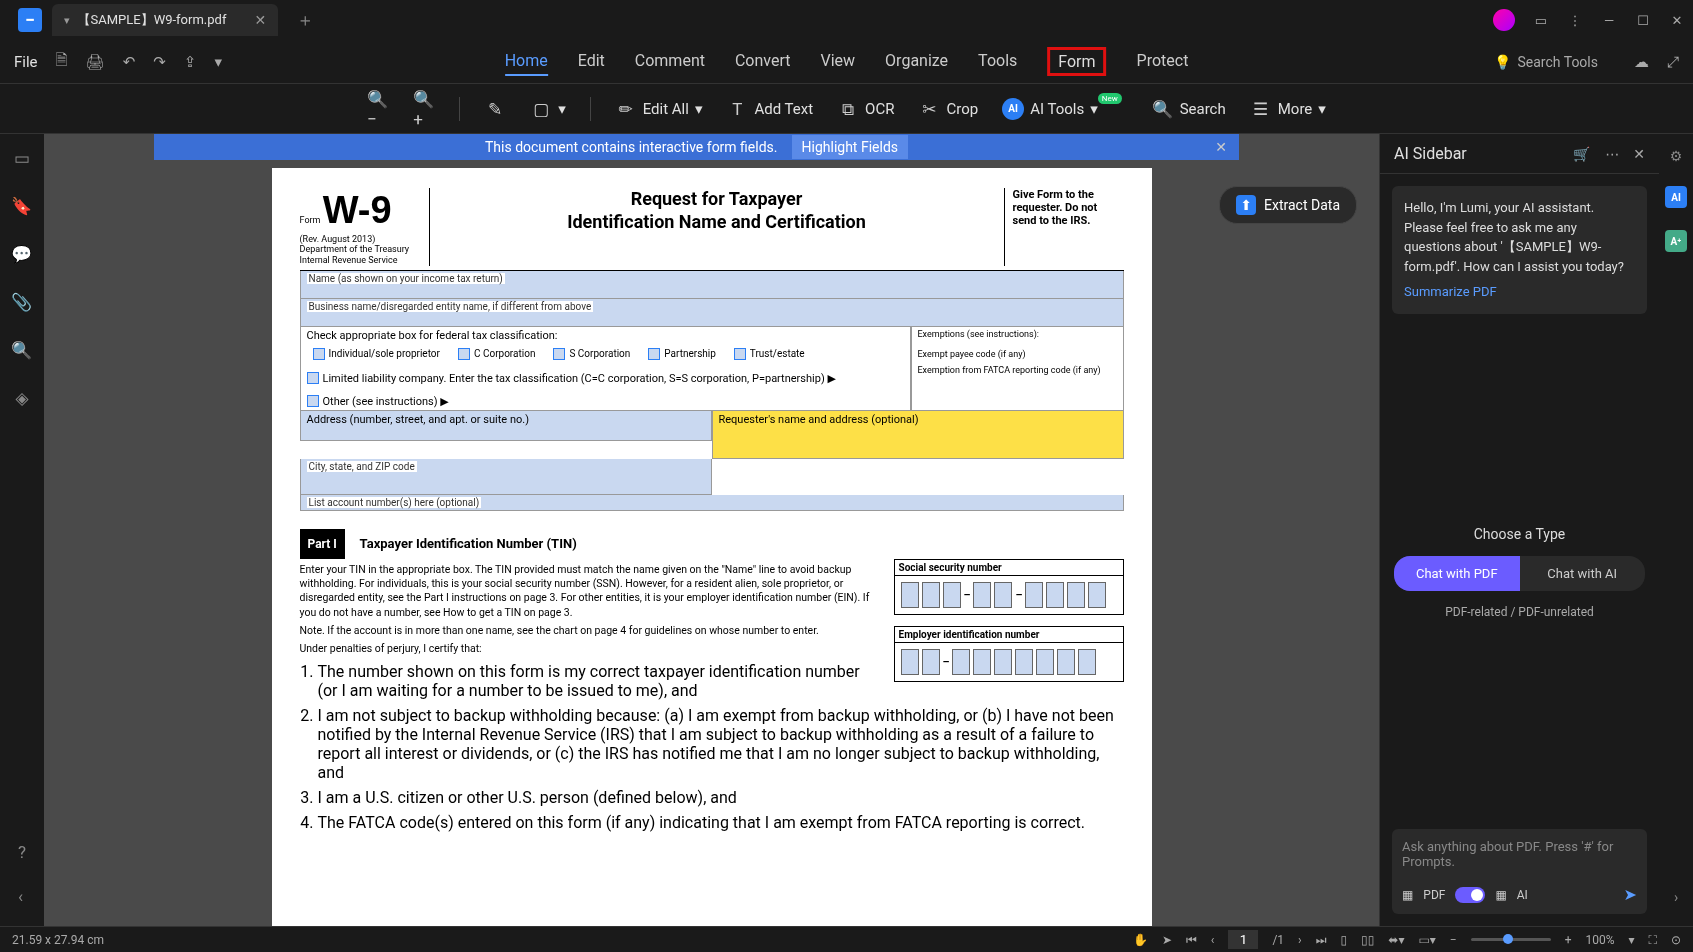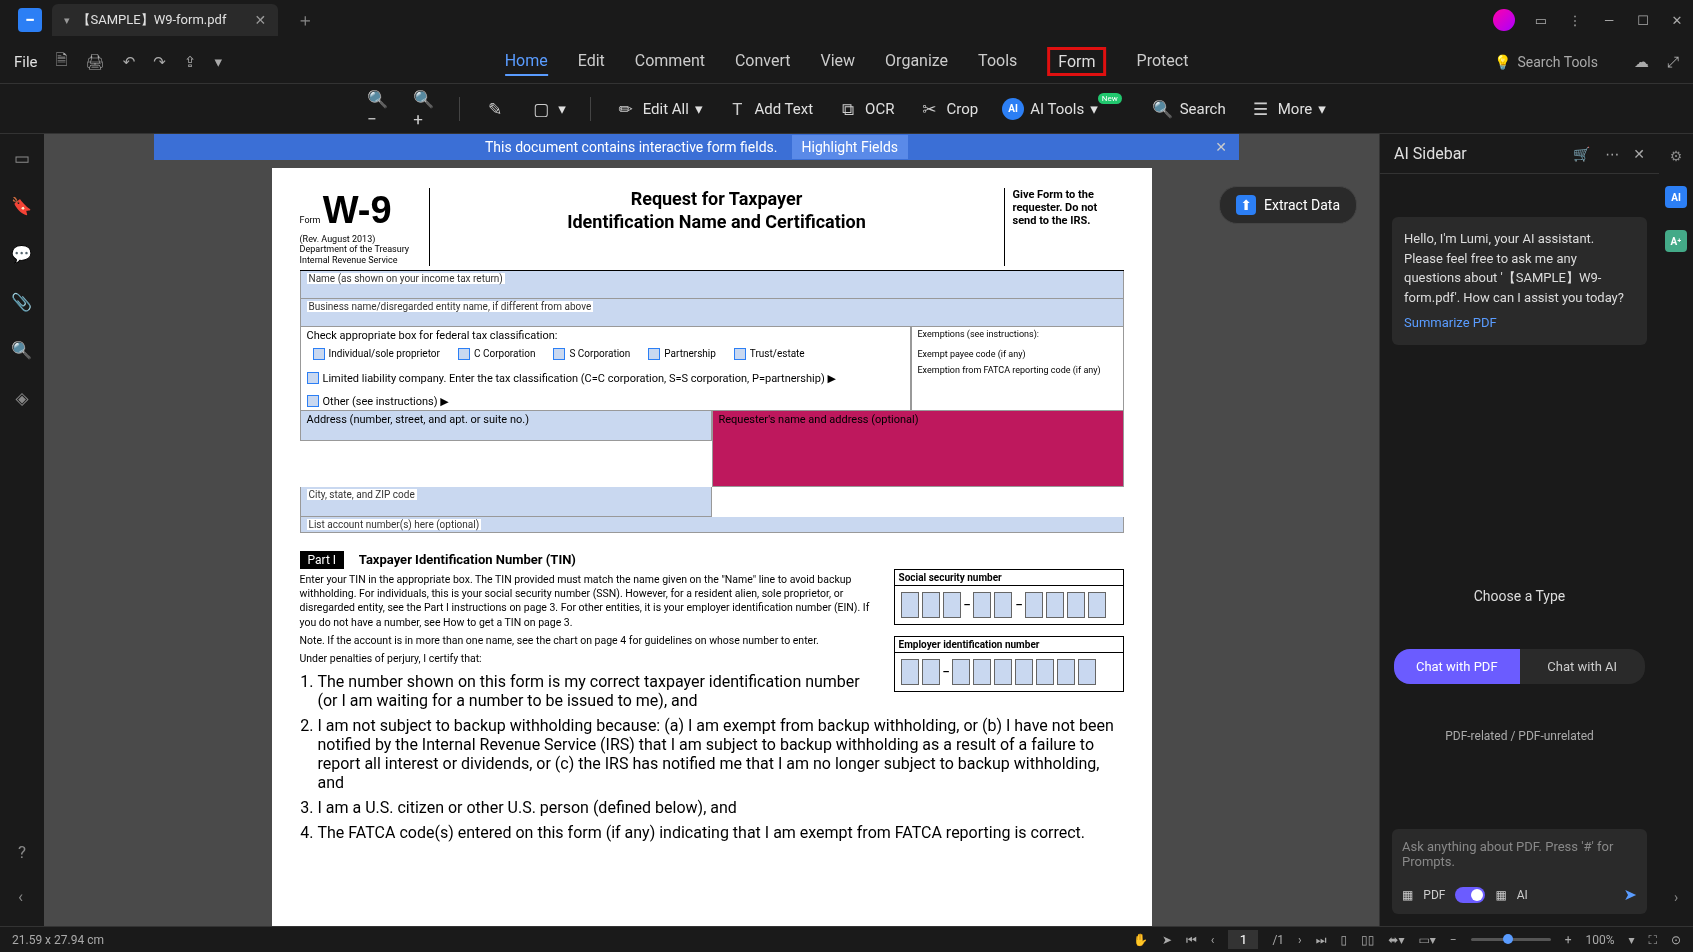--- a/index.html
+++ b/index.html
@@ -47,31 +47,31 @@
 .fh-title2 { font-size:18px; font-weight:700; margin-top:2px; }
 .fh-right { width:120px; border-left:1px solid #000; padding-left:8px; font-size:11px; font-weight:700; }
 .frow { border:1px solid #999; border-top:none; padding:2px 6px; font-size:10px; background:#c9d8f0; position:relative; }
 .frow .lbl { background:#fff; display:inline-block; padding:0 2px; font-size:10px; color:#333; }
 .frow.tall { height:28px; }
 .checkrow { display:flex; gap:18px; padding:6px; font-size:10px; background:#fff; border:1px solid #999; border-top:none; flex-wrap:wrap; }
 .cb { display:flex; align-items:center; gap:4px; }
 .cb .box { width:12px; height:12px; border:1.5px solid #2c7ff5; background:#c9d8f0; }
 .split { display:flex; }
 .split > div { border:1px solid #999; border-top:none; padding:2px 6px; }
-.parthead { background:#000; color:#fff; font-weight:400; padding:2px 8px; margin-top:10px; font-size:12px; display:inline-block; }
+.parthead { background:#000; color:#fff; font-weight:700; padding:8px 8px; margin-top:10px; font-size:12px; display:inline-block; }
 .parttitle { font-weight:700; font-size:13px; display:inline-block; margin-left:12px; }
 .bodytxt { font-size:10.5px; line-height:1.35; margin-top:4px; }
 .ssn-box { float:right; width:230px; border:1px solid #000; margin-left:10px; }
 .ssn-head { font-size:10px; font-weight:700; padding:2px 4px; border-bottom:1px solid #000; }
 .ssn-cells { display:flex; padding:6px; gap:3px; align-items:center; }
 .cell { width:18px; height:26px; border:1px solid #666; background:#c9d8f0; }
 .dash { font-weight:700; }
 .ol { margin-left:18px; font-size:16px; }
 .ol li { margin-top:6px; }
-.ai-sidebar { width:280px; background:#1a1a1a; border-left:1px solid #333; display:flex; flex-direction:column;gap:31px; }
+.ai-sidebar { width:280px; background:#1a1a1a; border-left:1px solid #333; display:flex; flex-direction:column; }
 .ai-head { display:flex; align-items:center; padding:10px 14px; border-bottom:1px solid #333; }
 .ai-title { font-size:16px; color:#e0e0e0; }
 .ai-head-ic { margin-left:auto; display:flex; gap:14px; color:#aaa; font-size:14px; }
 .ai-msg { background:#2a2a2a; margin:12px; padding:12px; border-radius:6px; font-size:13px; line-height:1.5; color:#ddd; }
 .ai-link { color:#5a9cff; cursor:pointer; margin-top:6px; display:block; }
 .ai-choose { text-align:center; color:#ddd; font-size:14px; margin-top:200px; }
 .ai-toggle { display:flex; margin:14px; background:#2a2a2a; border-radius:16px; overflow:hidden; }
 .ai-toggle > div { flex:1; text-align:center; padding:10px 4px; font-size:13px; cursor:pointer; color:#ccc; }
 .ai-toggle > div.on { background:#6b5cff; color:#fff; }
 .ai-sub { text-align:center; color:#aaa; font-size:12px; }
@@ -250,23 +250,23 @@
             </div>
         </div>
         <div style="flex:1;font-size:9px;background:#fff">
           <div>Exemptions (see instructions):</div>
           <div style="margin-top:10px">Exempt payee code (if any)</div>
           <div style="margin-top:6px">Exemption from FATCA reporting code (if any)</div>
         </div>
       </div>
       <div class="split">
         <div style="flex:1;background:#c9d8f0;height:30px"><span class="lbl">Address (number, street, and apt. or suite no.)</span></div>
-        <div style="flex:1;background:#be185d;height:76px" rowspan="2"><span class="lbl">Requester's name and address (optional)</span></div>
-      </div>
-      <div class="frow" style="width:50%;height:30px"><span class="lbl">City, state, and ZIP code</span></div>
+        <div style="flex:1;background:#fde047;height:48px" rowspan="2"><span class="lbl">Requester's name and address (optional)</span></div>
+      </div>
+      <div class="frow" style="width:50%;height:36px"><span class="lbl">City, state, and ZIP code</span></div>
       <div class="frow"><span class="lbl">List account number(s) here (optional)</span></div>
 
       <div style="margin-top:8px">
         <span class="parthead">Part I</span>
         <span class="parttitle">Taxpayer Identification Number (TIN)</span>
       </div>
       <div class="ssn-box">
         <div class="ssn-head">Social security number</div>
         <div class="ssn-cells">
             <span class="cell"></span>

